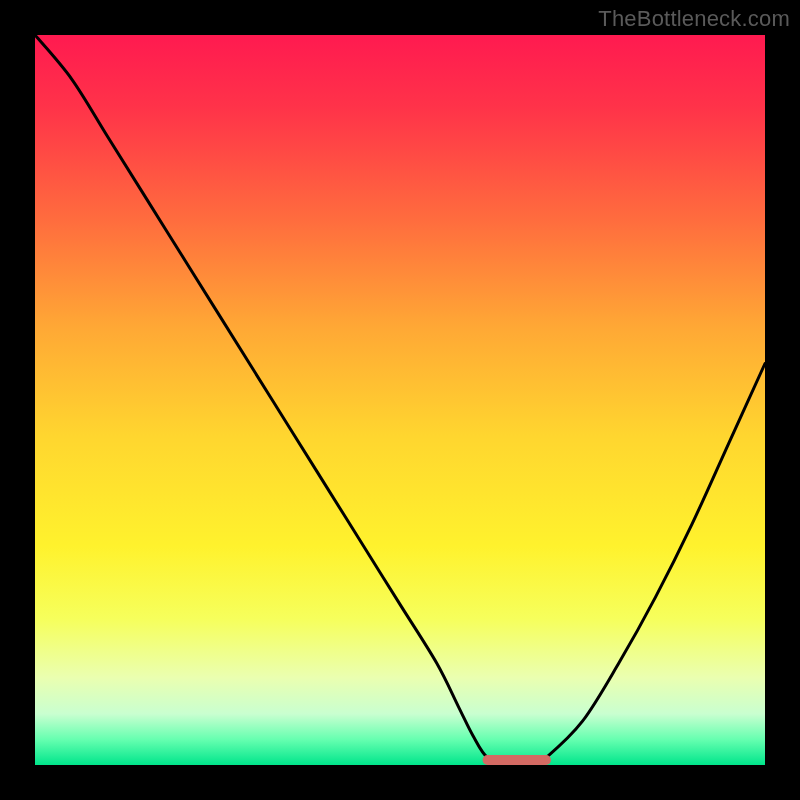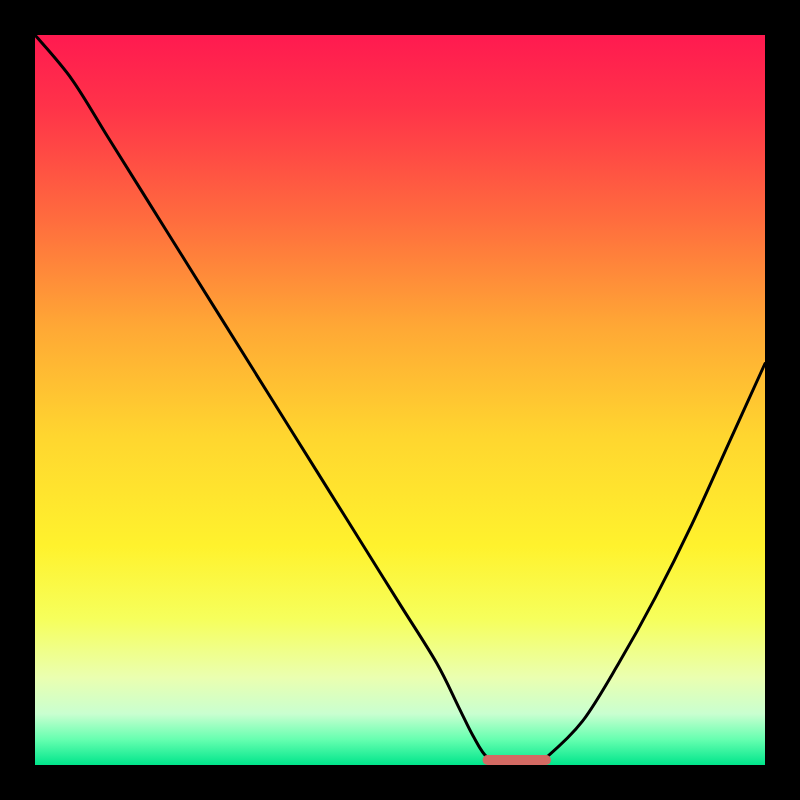--- a/index.html
+++ b/index.html
@@ -34,20 +34,21 @@
     letter-spacing: 0.2px;
   }
   svg {
     display: block;
   }
 </style>
 </head>
 <body>
 
 <div class="container">
+  <div class="watermark">TheBottleneck.com</div>
 
   <div class="plot-area">
     <svg id="chart-svg" width="730" height="730" viewBox="0 0 730 730">
       <defs>
         <linearGradient id="bg-grad" x1="0" y1="0" x2="0" y2="1">
             <stop offset="0%" stop-color="#ff1a50"></stop>
             <stop offset="10%" stop-color="#ff3349"></stop>
             <stop offset="25%" stop-color="#ff6b3e"></stop>
             <stop offset="40%" stop-color="#ffa835"></stop>
             <stop offset="55.00000000000001%" stop-color="#ffd62f"></stop>

